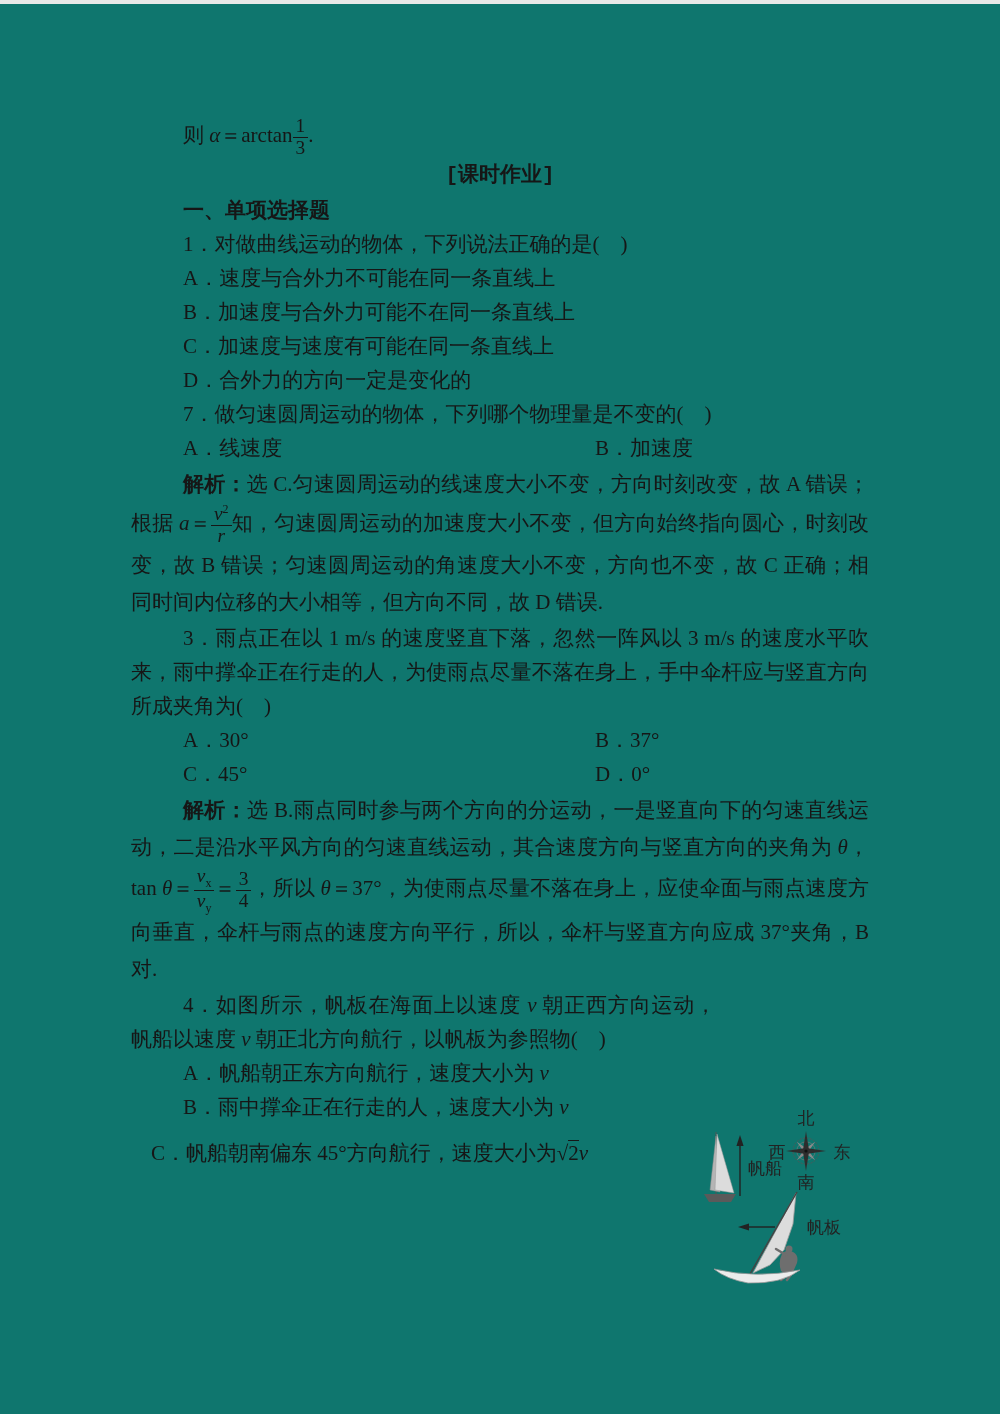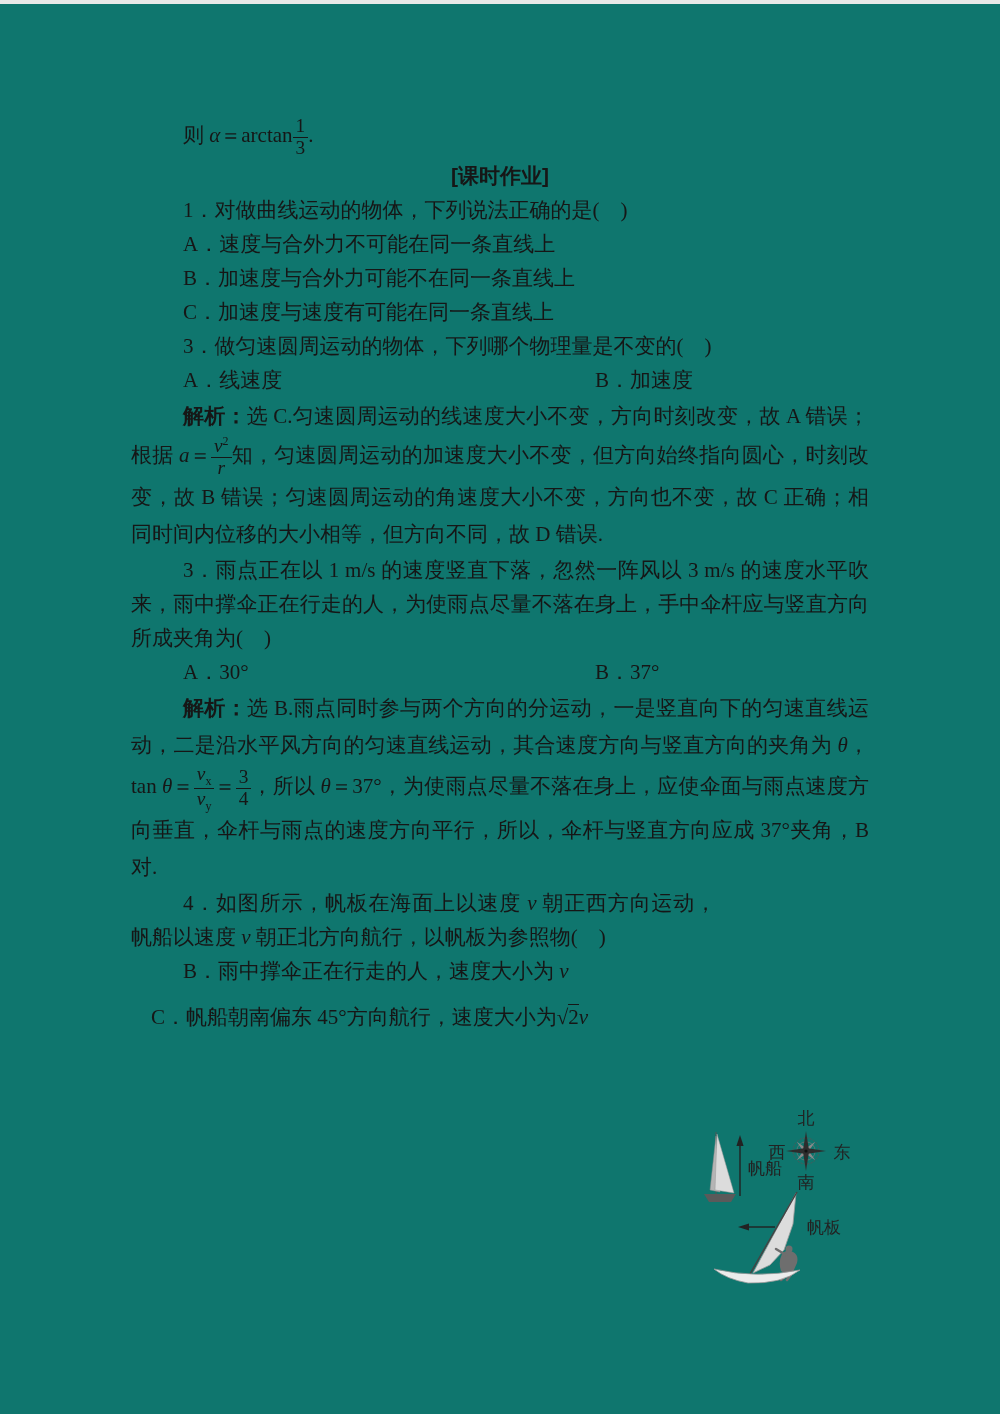--- a/index.html
+++ b/index.html
@@ -8,21 +8,21 @@
     position:relative;box-sizing:border-box;
     padding:112px 131px 0 131px;
     font-family:"Liberation Serif","DejaVu Serif",serif;
     font-size:21px;color:#161616;
   }
   p{margin:0;}
   .line{line-height:34px;}
   .indent{text-indent:52px;}
   .option{margin-left:52px;}
   .hei{font-family:"Liberation Sans","DejaVu Sans",sans-serif;font-weight:bold;}
-  .center{text-align:center;}
+  .center{text-align:center;font-family:Liberation Mono, monospace;}
   .var{font-family:"Liberation Serif","DejaVu Serif",serif;font-style:italic;}
   .analysis{line-height:37px;text-indent:52px;text-align:justify;}
   .frac{
     display:inline-flex;flex-direction:column;align-items:center;
     vertical-align:middle;line-height:1.08;font-size:0.92em;text-indent:0;
   }
   .frac .num{border-bottom:1.4px solid currentColor;padding:0 3px;}
   .frac .den{padding:0 2px;}
   sup{font-size:0.62em;}
   sub{font-size:0.62em;}
@@ -42,50 +42,57 @@
 <div class="page">
 
   <p class="line indent"><span>则 </span><i class="var">α</i><span>＝arctan</span><span class="frac">
         <span class="num">1</span>
         <span class="den">3</span>
       </span><span>.</span></p>
 
 
   <p class="line center hei">[课时作业]</p>
 
+  <p class="line indent hei">一、单项选择题</p>
 
   <p class="line indent">1．对做曲线运动的物体，下列说法正确的是(　)</p>
   <p class="line option">A．速度与合外力不可能在同一条直线上</p>
   <p class="line option">B．加速度与合外力可能不在同一条直线上</p>
   <p class="line option">C．加速度与速度有可能在同一条直线上</p>
+  <p class="line option">D．合外力的方向一定是变化的</p>
 
-  <p class="line indent">3．做匀速圆周运动的物体，下列哪个物理量是不变的(　)</p>
+  <p class="line indent">7．做匀速圆周运动的物体，下列哪个物理量是不变的(　)</p>
   <div class="optrow">
       <span class="c1">A．线速度</span>
       <span>B．加速度</span>
     </div>
   <p class="analysis"><b class="hei">解析：</b><span>选 C.匀速圆周运动的线速度大小不变，方向时刻改变，故 A 错误；根据 </span><span class="nowrap"><i class="var">a</i><span>＝</span><span class="frac">
           <span class="num"><i class="var">v</i><sup>2</sup></span>
           <span class="den"><i class="var">r</i></span>
         </span></span><span>知，匀速圆周运动的加速度大小不变，但方向始终指向圆心，时刻改变，故 B 错误；匀速圆周运动的角速度大小不变，方向也不变，故 C 正确；相同时间内位移的大小相等，但方向不同，故 D 错误.</span></p>
 
   <p class="line indent" style="text-align:justify;">3．雨点正在以 1 m/s 的速度竖直下落，忽然一阵风以 3 m/s 的速度水平吹来，雨中撑伞正在行走的人，为使雨点尽量不落在身上，手中伞杆应与竖直方向所成夹角为(　)</p>
   <div class="optrow">
       <span class="c1">A．30°</span>
       <span>B．37°</span>
     </div>
+  <div class="optrow">
+      <span class="c1">C．45°</span>
+      <span>D．0°</span>
+    </div>
   <p class="analysis"><b class="hei">解析：</b><span>选 B.雨点同时参与两个方向的分运动，一是竖直向下的匀速直线运动，二是沿水平风方向的匀速直线运动，其合速度方向与竖直方向的夹角为 </span><i class="var">θ</i><span>，tan </span><span class="nowrap"><i class="var">θ</i><span>＝</span><span class="frac">
           <span class="num"><i class="var">v</i><sub>x</sub></span>
           <span class="den"><i class="var">v</i><sub>y</sub></span>
         </span><span>＝</span><span class="frac">
           <span class="num">3</span>
           <span class="den">4</span>
         </span></span><span>，所以 </span><i class="var">θ</i><span>＝37°，为使雨点尽量不落在身上，应使伞面与雨点速度方向垂直，伞杆与雨点的速度方向平行，所以，伞杆与竖直方向应成 37°夹角，B 对.</span></p>
 
   <p class="line indent stem4"><span>4．如图所示，帆板在海面上以速度 </span><i class="var">v</i><span> 朝正西方向运动，帆船以速度 </span><i class="var">v</i><span> 朝正北方向航行，以帆板为参照物(　)</span></p>
+  <p class="line option"><span>A．帆船朝正东方向航行，速度大小为 </span><i class="var">v</i></p>
   <p class="line option"><span>B．雨中撑伞正在行走的人，速度大小为 </span><i class="var">v</i></p>
   <p class="line optionC"><span>C．帆船朝南偏东 45°方向航行，速度大小为</span><span class="sqrt">√<span class="radicand">2</span></span><i class="var">v</i></p>
 
   <svg class="figure-svg" width="175" height="205" viewBox="0 0 175 205" xmlns="http://www.w3.org/2000/svg">
 
     <g>
       <circle cx="116" cy="49" r="13" fill="none" stroke="#555" stroke-width="0.9" stroke-dasharray="2,1.4"></circle>
       <circle cx="116" cy="49" r="9.2" fill="none" stroke="#777" stroke-width="0.7"></circle>
 
       <g fill="#8a8a8a">

